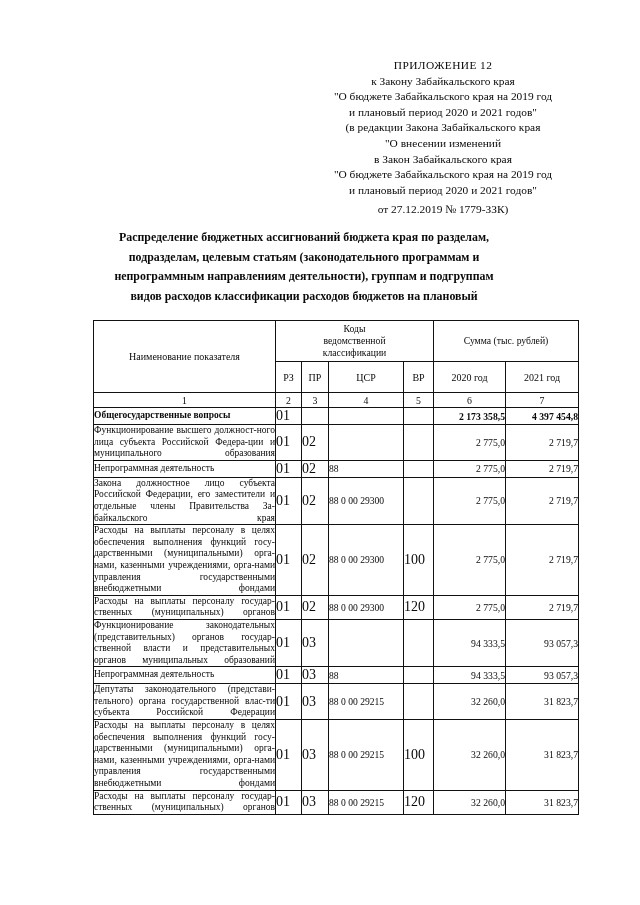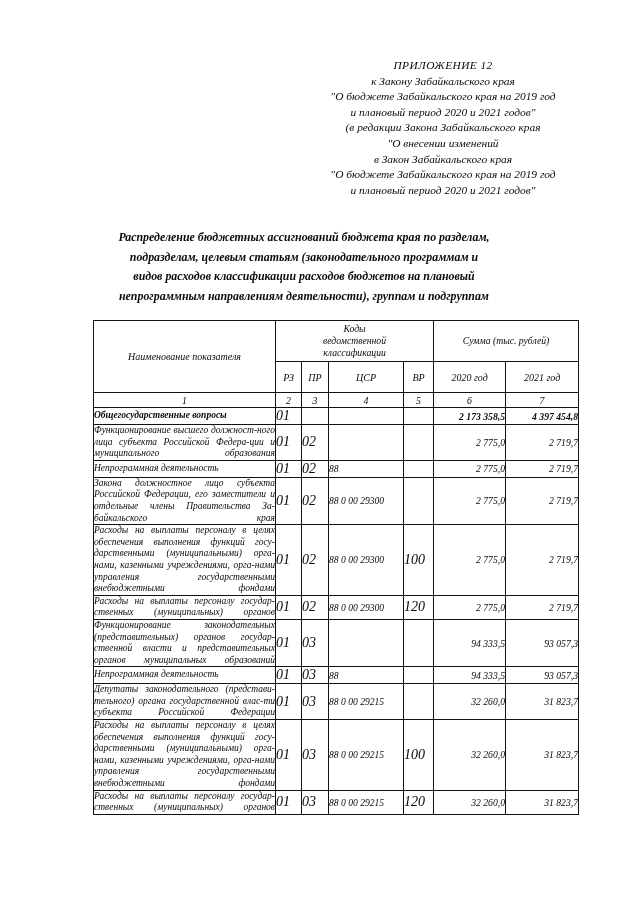--- a/index.html
+++ b/index.html
@@ -15,21 +15,20 @@
     font-family: "Liberation Serif", "DejaVu Serif", serif;
     color: #0a0a0a;
     overflow: hidden;
   }
 
   .page {
     position: absolute;
     inset: 0;
     width: 640px;
     height: 905px;
-    font-style: italic;
   }
 
   
   .doc-header {
     position: absolute;
     left: 300px;
     top: 58px;
     width: 286px;
     text-align: center;
     font-size: 11.4px;
@@ -157,27 +156,28 @@
   <div class="doc-header">
     <div class="line appendix">ПРИЛОЖЕНИЕ 12</div>
     <div class="line">к Закону Забайкальского края</div>
     <div class="line">"О бюджете Забайкальского края на 2019 год</div>
     <div class="line">и плановый период 2020 и 2021 годов"</div>
     <div class="line">(в редакции Закона Забайкальского края</div>
     <div class="line">"О внесении изменений</div>
     <div class="line">в Закон Забайкальского края</div>
     <div class="line">"О бюджете Забайкальского края на 2019 год</div>
     <div class="line">и плановый период 2020 и 2021 годов"</div>
+    <div class="line date-line">от 27.12.2019  № 1779-ЗЗК)</div>
   </div>
 
   <div class="doc-title">
     <div>Распределение бюджетных ассигнований бюджета края по разделам,</div>
     <div>подразделам, целевым статьям (законодательного программам и</div>
+    <div>непрограммным направлениям деятельности), группам и подгруппам</div>
     <div>видов расходов классификации расходов бюджетов на плановый</div>
-    <div>непрограммным направлениям деятельности), группам и подгруппам</div>
   </div>
 
   <div class="tbl-wrap">
     <table class="budget">
       <colgroup>
         <col class="c-name">
         <col class="c-rz">
         <col class="c-pr">
         <col class="c-csr">
         <col class="c-vr">

